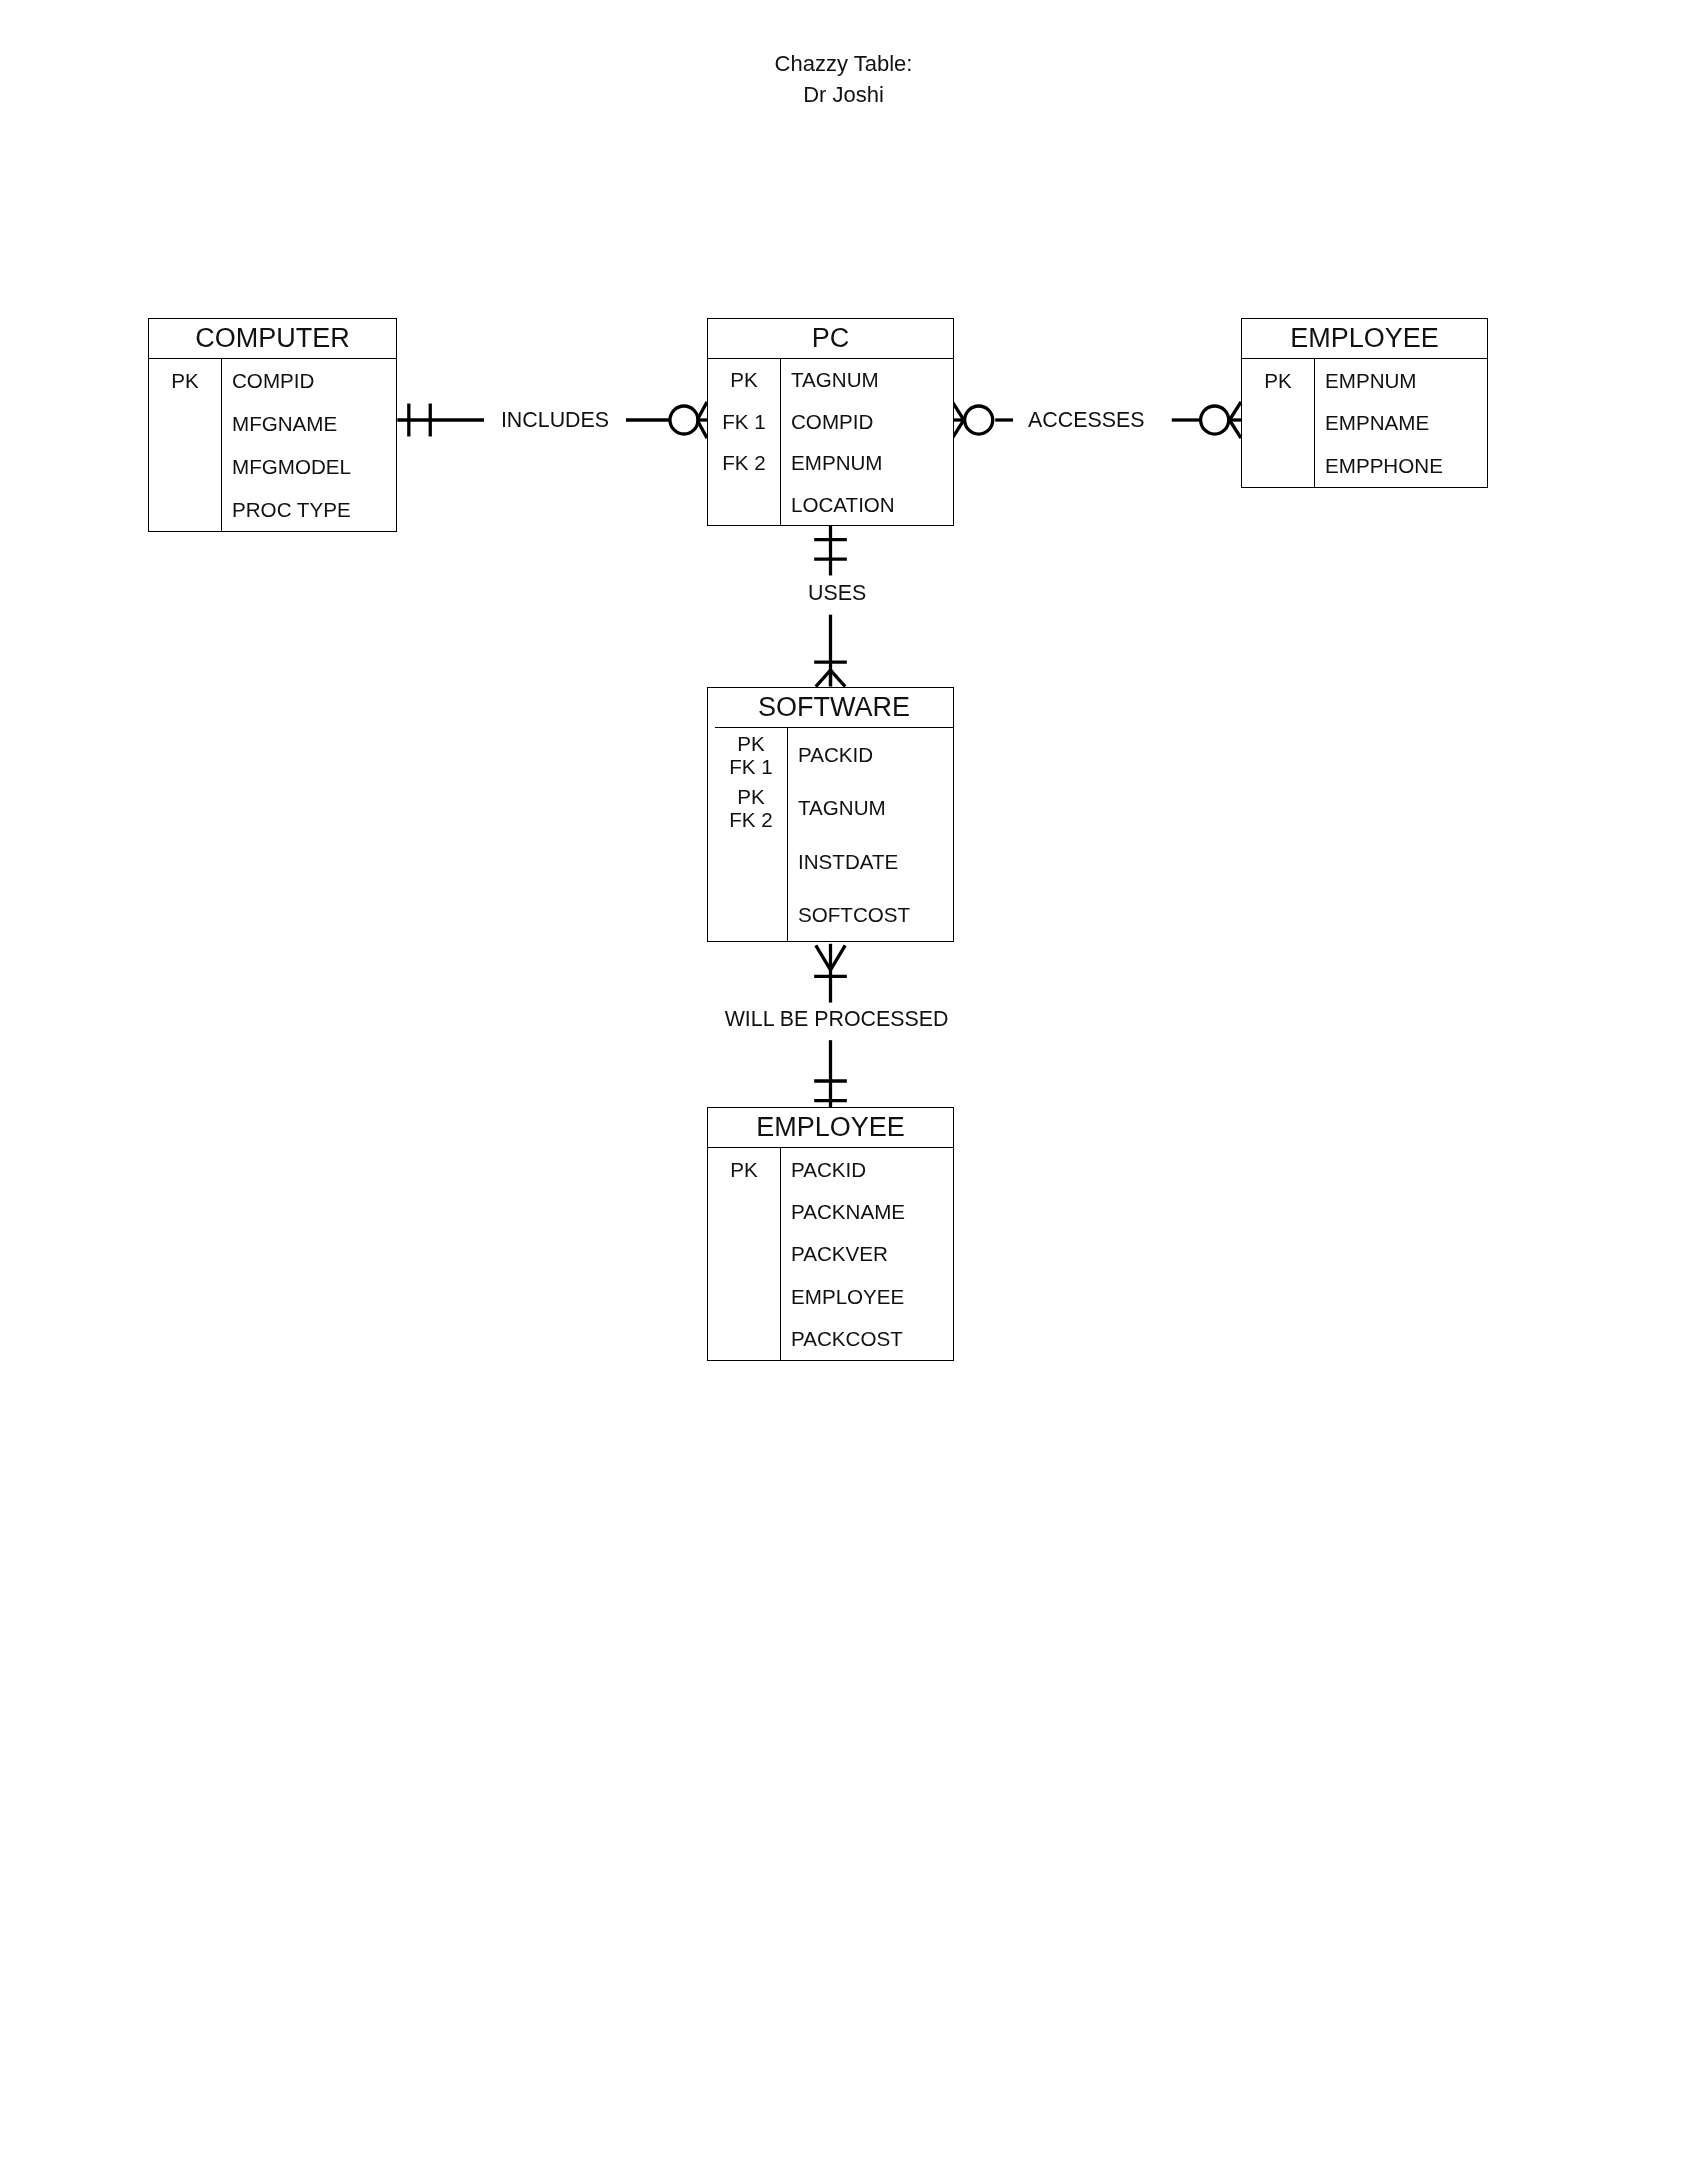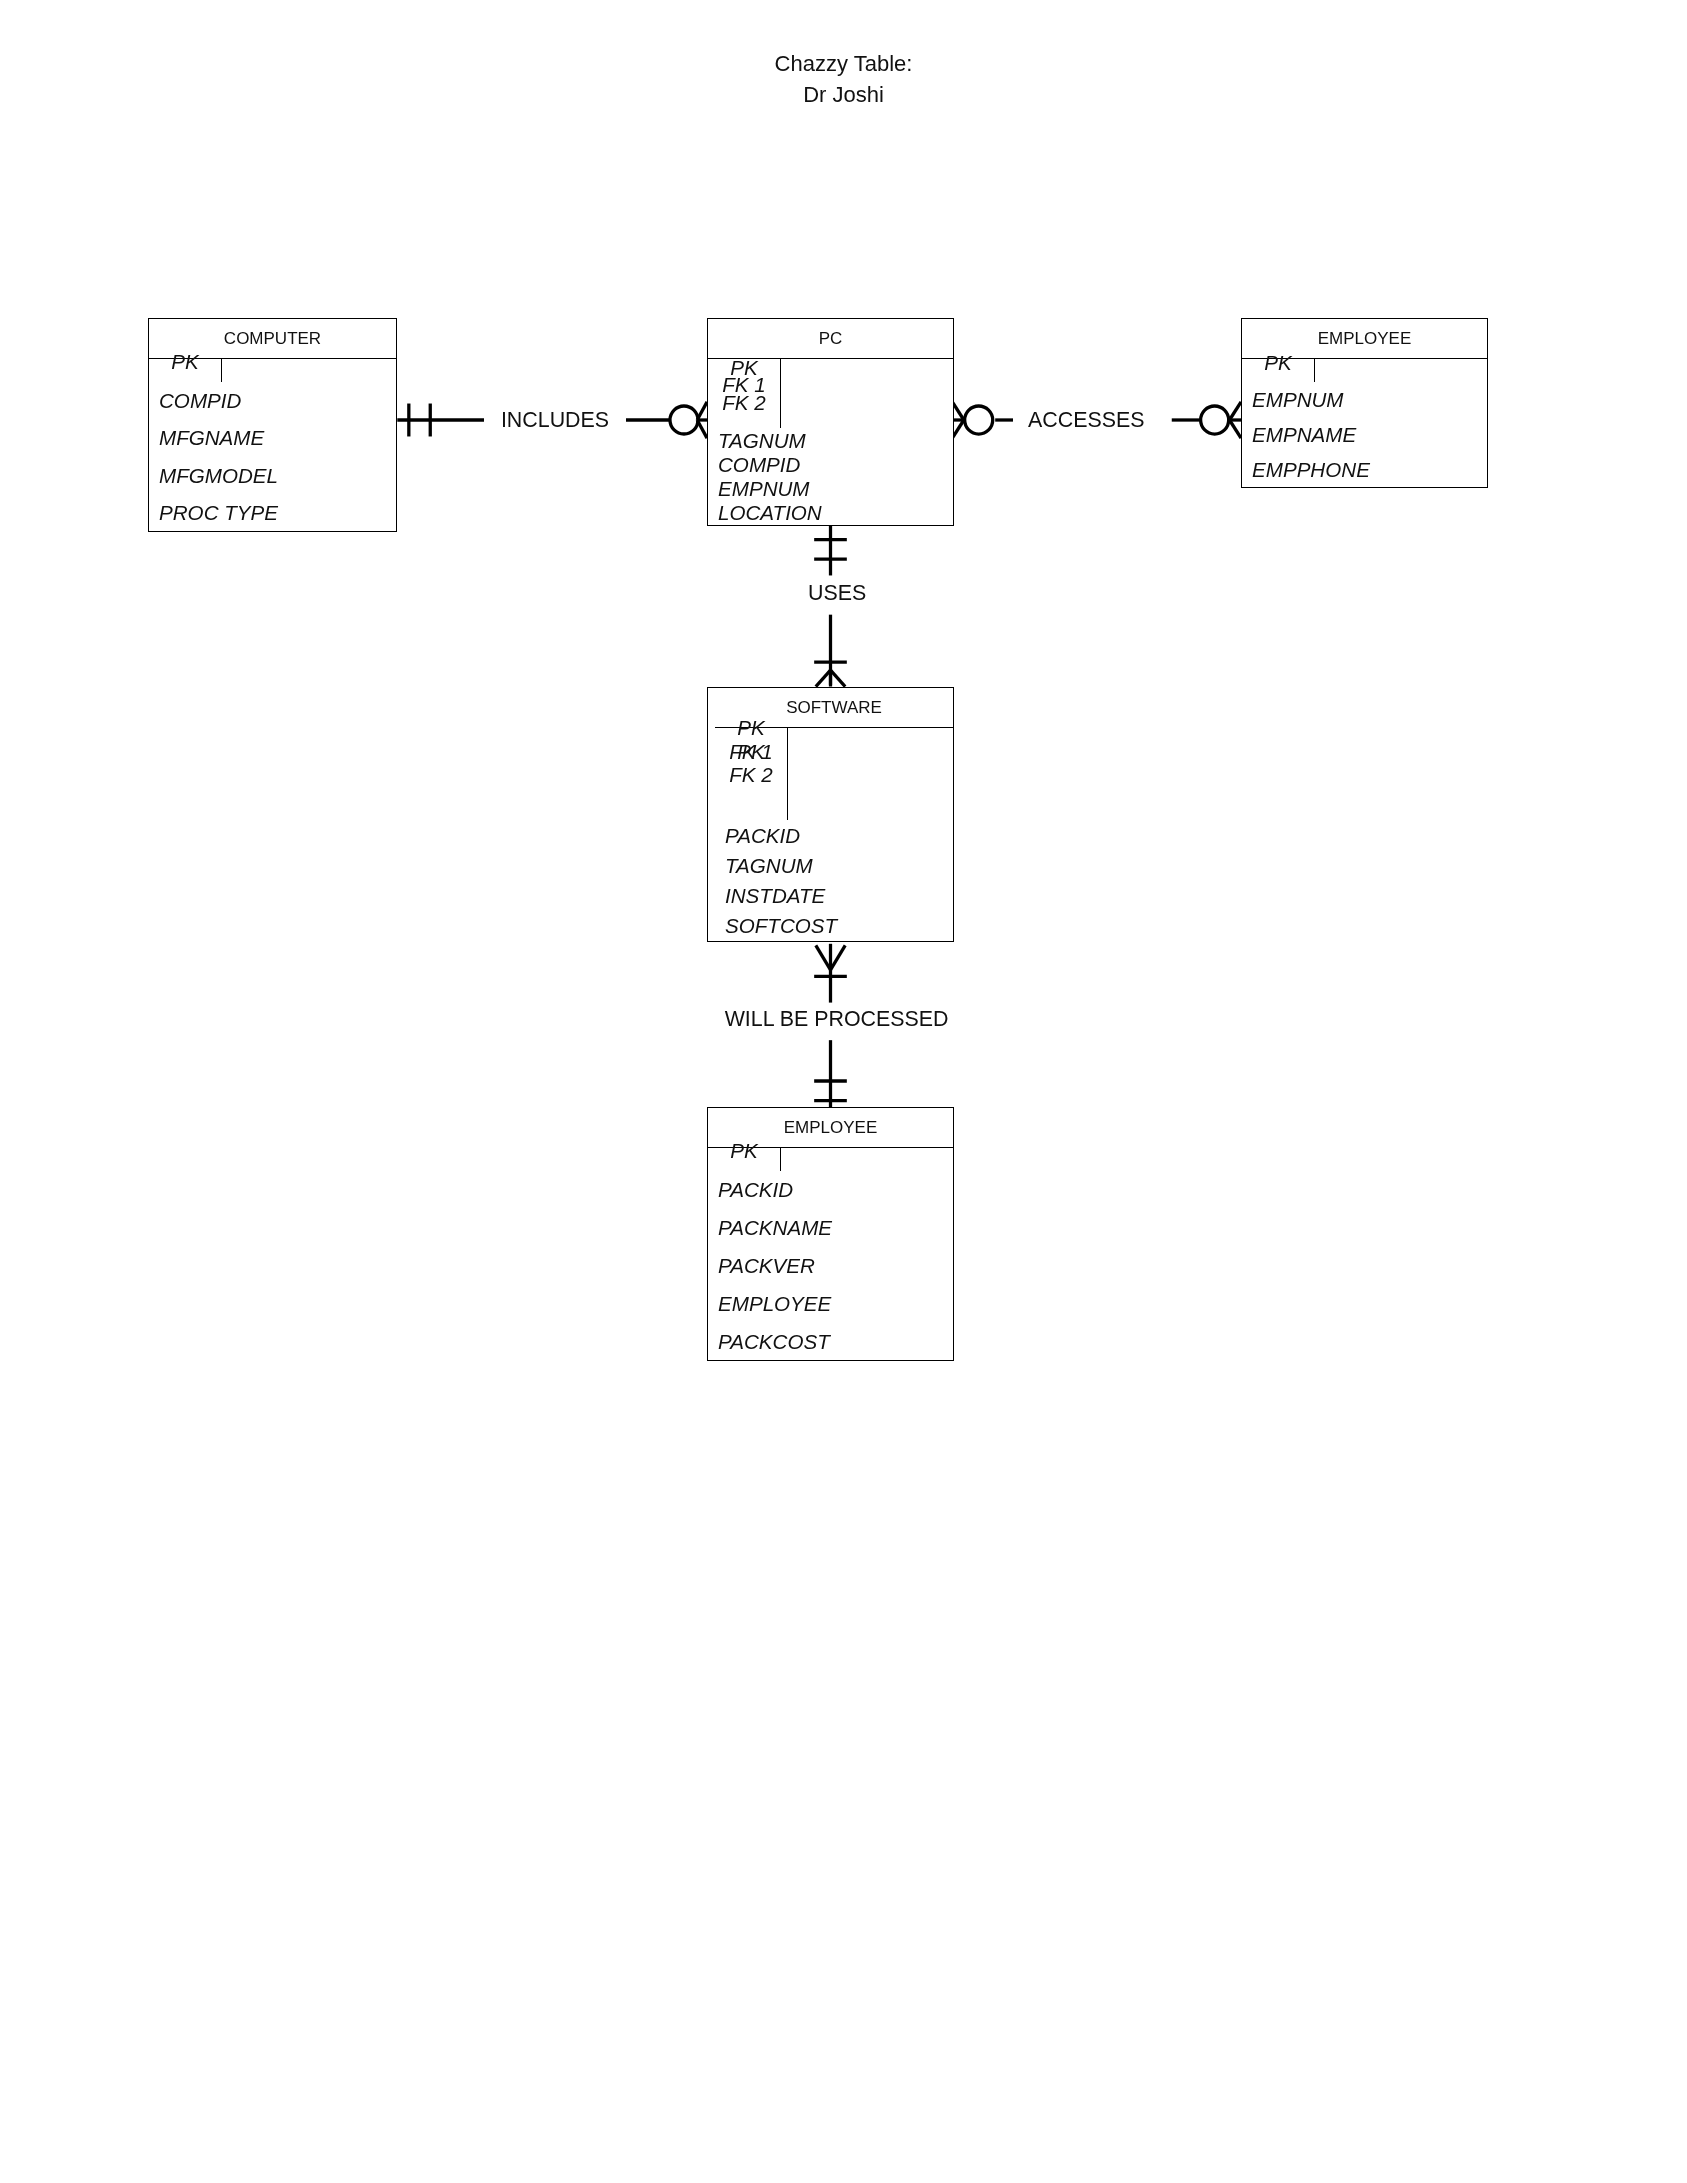--- a/index.html
+++ b/index.html
@@ -43,33 +43,31 @@
     position: absolute;
     box-sizing: border-box;
     border: 1.6px solid #000000;
     background: #ffffff;
     z-index: 5;
   }
   .entity-header {
     box-sizing: border-box;
     border-bottom: 1.6px solid #000000;
     text-align: center;
-    font-size: 17px;
+    font-size: 27px;
     color: #111111;
     display: flex;
     align-items: center;
     justify-content: center;
   }
   .entity-body {
     box-sizing: border-box;
     display: flex;
-    flex-direction: column;
     position: relative;
     height: calc(100% - 40px);
-    font-style: italic;
   }
   .key-col {
     box-sizing: border-box;
     border-right: 1.6px solid #000000;
     display: flex;
     flex-direction: column;
     flex: 0 0 auto;
   }
   .attr-col {
     box-sizing: border-box;

